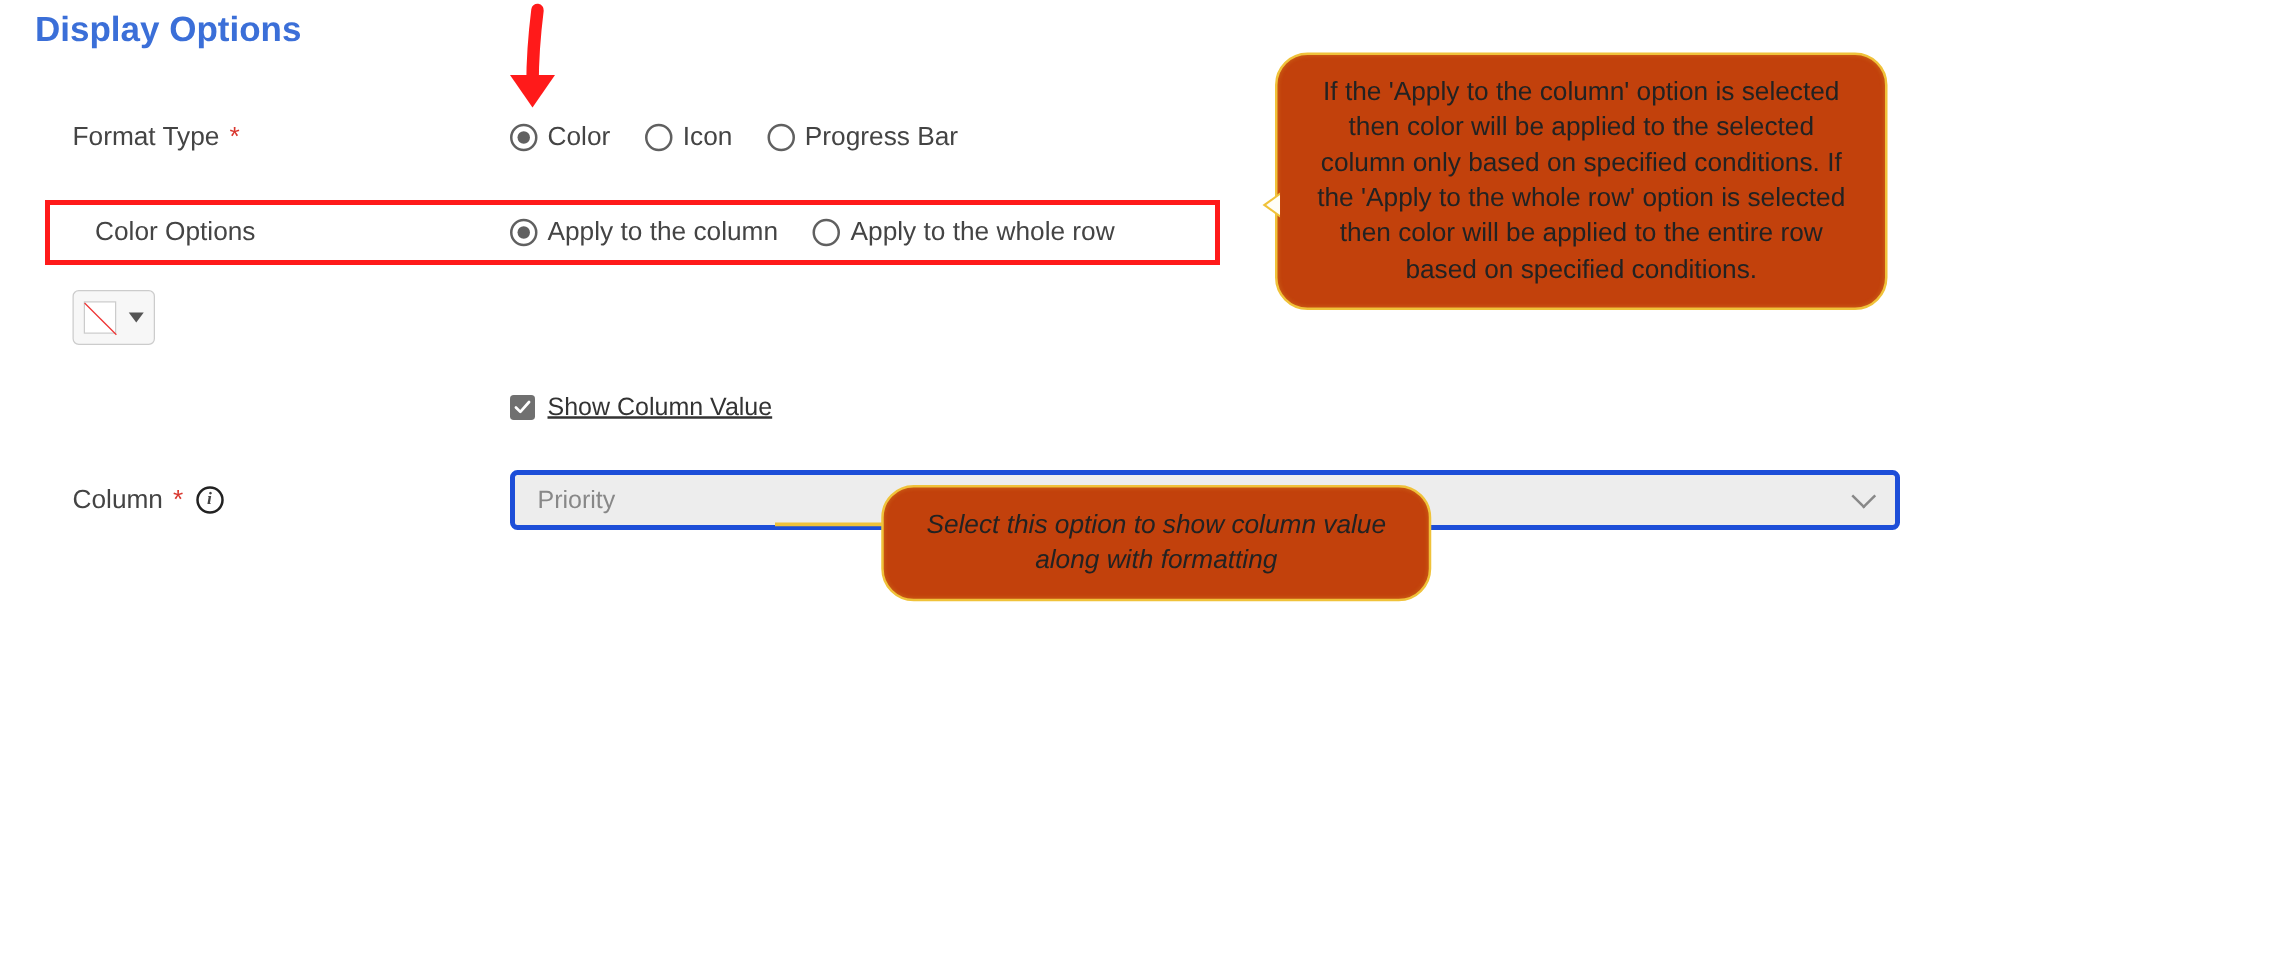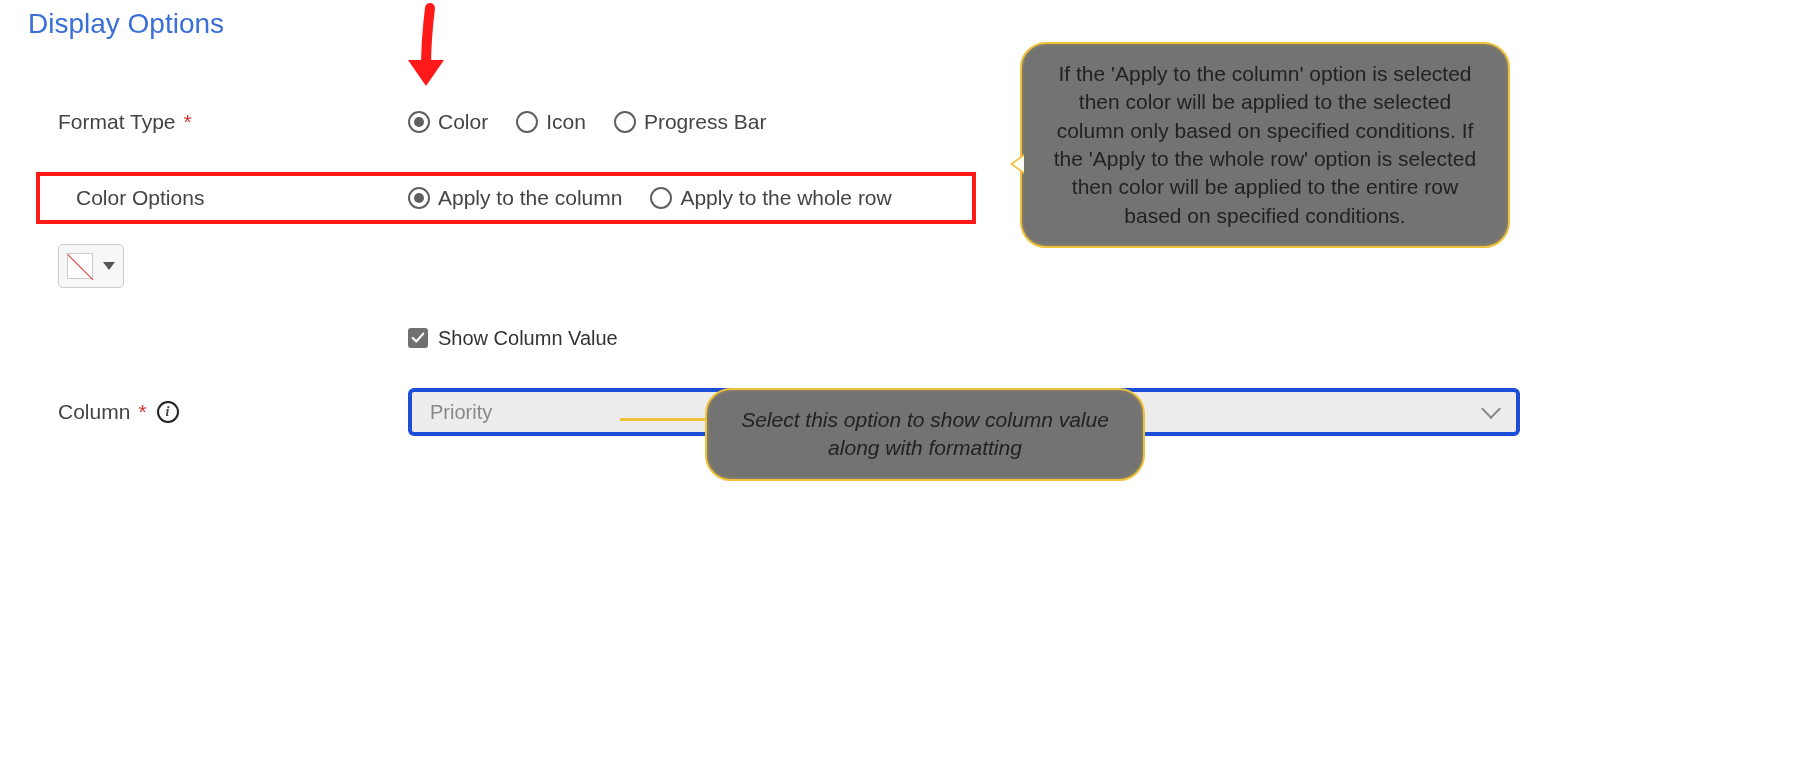--- a/index.html
+++ b/index.html
@@ -8,29 +8,29 @@
   font-size: 20px;
   color: #333;
   width: 1816px;
   height: 767px;
   position: relative;
   background: #fff;
 }
 .section-title {
   color: #3b6fd8;
   font-size: 28px;
-  font-weight: 400;
+  font-weight: 700;
   position: absolute;
   left: 28px;
   top: 8px;
 }
 .form-area {
   position: absolute;
   left: 40px;
-  top: 100px;
+  top: 88px;
   width: 1480px;
 }
 .row {
   display: flex;
   align-items: center;
   margin-bottom: 28px;
   min-height: 44px;
   padding-left: 18px;
 }
 .label-col {
@@ -111,20 +111,21 @@
   width: 0; height: 0;
   border-left: 6px solid transparent;
   border-right: 6px solid transparent;
   border-top: 8px solid #555;
 }
 .checkbox-wrap {
   display: flex;
   align-items: center;
   gap: 10px;
   cursor: pointer;
+  text-decoration: underline;
 }
 .checkbox-box {
   width: 20px;
   height: 20px;
   background: #707070;
   border-radius: 3px;
   display: flex;
   align-items: center;
   justify-content: center;
 }
@@ -159,21 +160,21 @@
 }
 .select-caret {
   width: 14px; height: 14px;
   border-right: 2px solid #888;
   border-bottom: 2px solid #888;
   transform: rotate(45deg);
   margin-top: -6px;
 }
 .callout {
   position: absolute;
-  background: #737373;
+  background: #c2410c;
   border: 2px solid #f0c23a;
   border-radius: 26px;
   padding: 16px 28px;
   font-size: 21px;
   color: #222;
   text-align: center;
   line-height: 1.35;
   box-shadow: inset 0 0 4px rgba(240,194,58,.3);
 }
 .callout-main {

